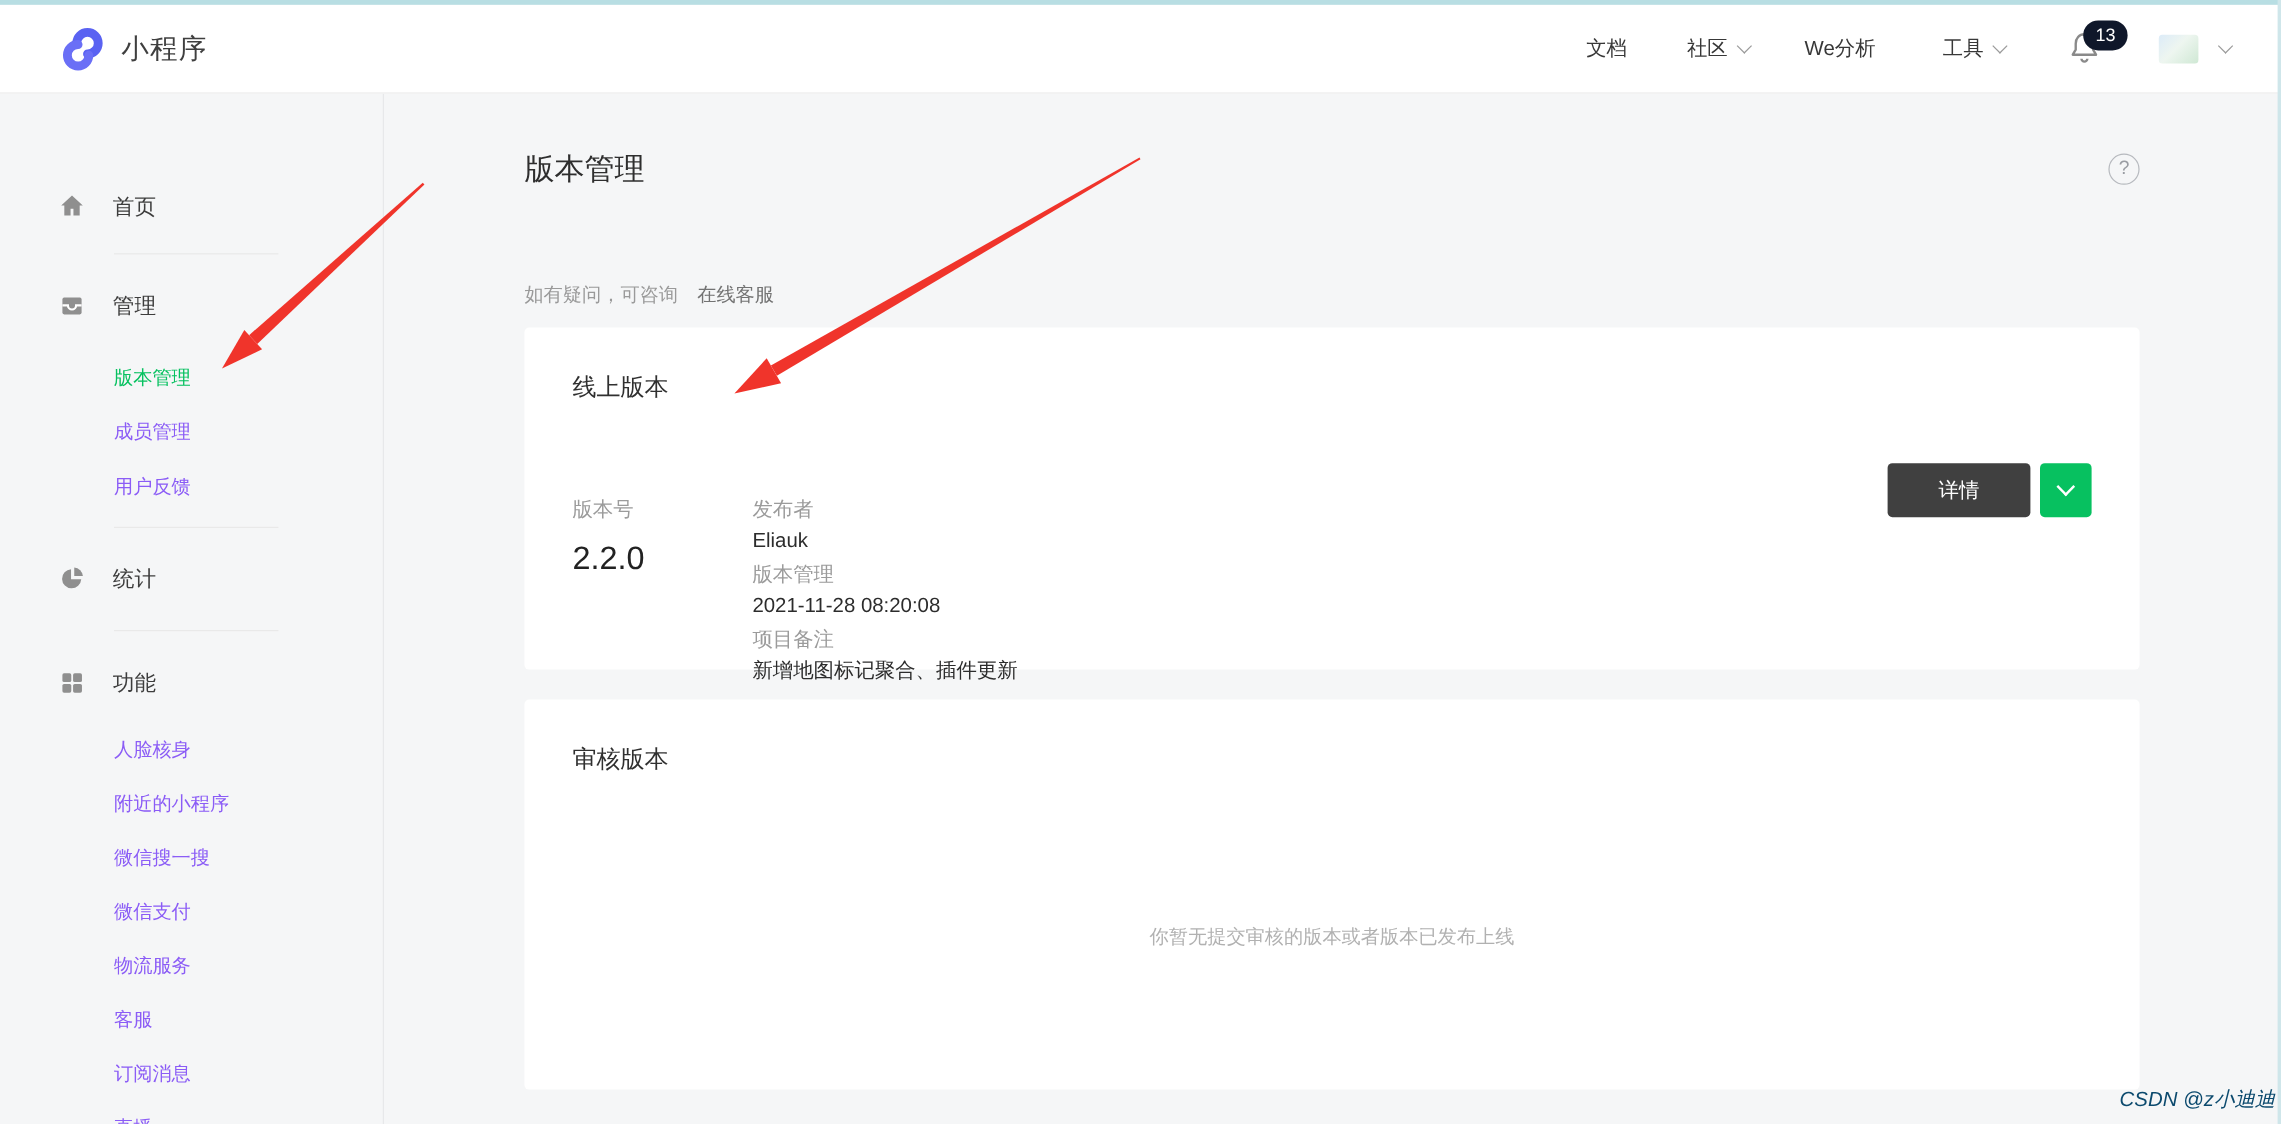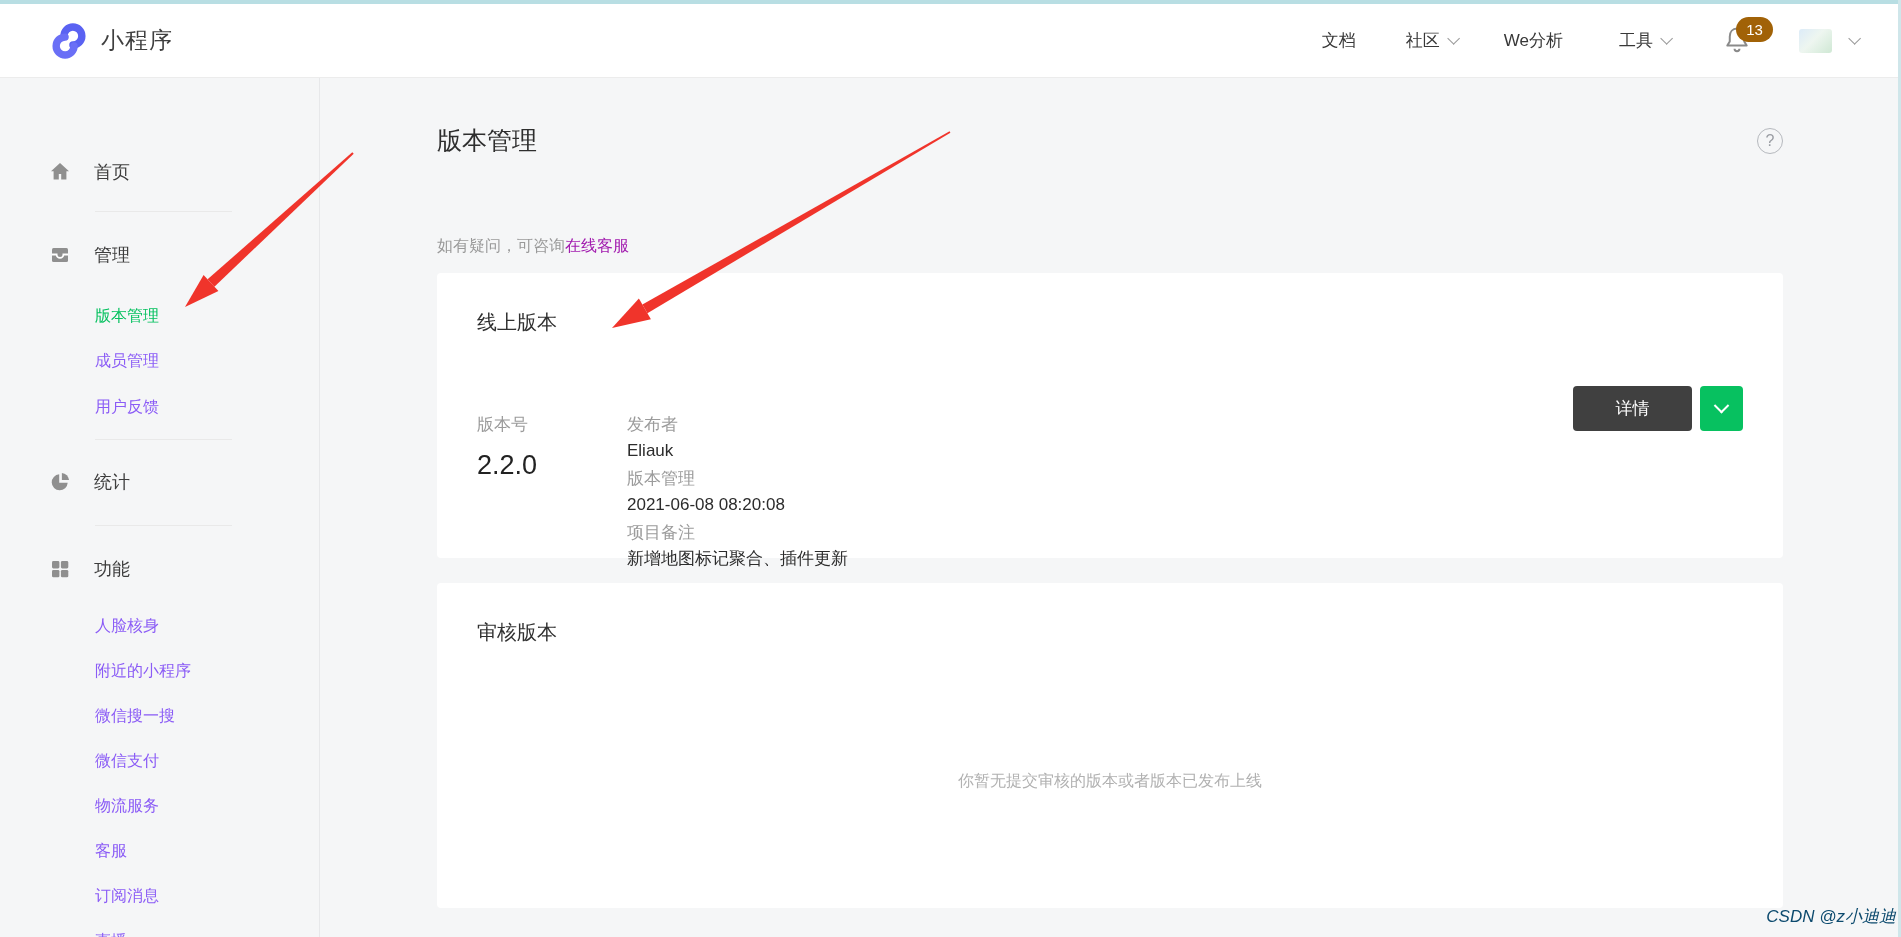--- a/index.html
+++ b/index.html
@@ -25,21 +25,21 @@
   .hspacer { flex:1; }
   .nav-item { font-size:17px; color:#383838; display:flex; align-items:center; cursor:pointer; }
   .nav-item .chev { margin-left:7px; }
   .ml50{margin-left:50px;} .ml48{margin-left:48px;align-items:center;} .ml56{margin-left:56px;}
   .ml54{margin-left:54px;} .ml46{margin-left:46px;} .ml16{margin-left:16px;}
   .chev { width:9px; height:9px; border-right:1.8px solid #9a9a9a; border-bottom:1.8px solid #9a9a9a;
     transform:rotate(45deg) translateY(-3px); display:inline-block; }
   .bell-wrap { position:relative; width:30px; height:34px; }
   .badge {
     position:absolute; top:-7px; left:13px; min-width:37px; height:25px; padding:0 8px;
-    background:#a16207; color:#fff; border-radius:13px; font-size:15px;
+    background:#0f172a; color:#fff; border-radius:13px; font-size:15px;
     display:flex; align-items:center; justify-content:center;
   }
   .avatar {
     width:33px; height:24px; border-radius:3px;
     background:linear-gradient(135deg,#dcebf8 0%,#eef6f0 45%,#cfe8d4 100%);
   }
 
   
   .content { position:absolute; top:78px; left:0; width:1901px; height:859px; display:flex; }
   aside {
@@ -58,21 +58,21 @@
   .row-features{margin-top:28px;} .it-face{margin-top:30px;} .it-std{margin-top:21px;}
 
   main { flex:1; padding:0 118px 0 117px; position:relative; }
   .title-row { margin-top:46px; display:flex; align-items:center; justify-content:space-between; }
   .page-title { font-size:25px; font-weight:400; color:#2e2e2e; }
   .help-icon {
     width:26px; height:26px; border:1.5px solid #b6b9be; border-radius:50%;
     color:#9a9da3; font-size:16px; display:flex; align-items:center; justify-content:center; cursor:pointer;
   }
   .notice { margin-top:79px; font-size:16px; color:#9a9a9a; }
-  .notice a { color:#a21caf; text-decoration:none; margin-left:0; cursor:pointer; }
+  .notice a { color:#737373; text-decoration:none; margin-left:16px; cursor:pointer; }
 
   .card { background:#fff; border-radius:4px; position:relative; }
   .card-online { margin-top:16px; height:285px; padding:36px 40px 0 40px; }
   .card-title { font-size:20px; color:#303030; font-weight:400; }
   .info-flex { display:flex; margin-top:76px; }
   .col-version { width:150px; }
   .v-label { font-size:17px; color:#9b9b9b; height:26px; line-height:26px; }
   .v-num { font-size:27px; color:#222; margin-top:12px; }
   .col-fields { }
   .f-row { display:flex; height:26px; line-height:26px; margin-bottom:28px;flex-direction:column; }
@@ -213,21 +213,21 @@
           <div class="v-label">版本号</div>
           <div class="v-num">2.2.0</div>
         </div>
         <div class="col-fields">
           <div class="f-row">
             <div class="f-label">发布者</div>
             <div class="f-value">Eliauk</div>
           </div>
           <div class="f-row">
             <div class="f-label">版本管理</div>
-            <div class="f-value">2021-06-08 08:20:08</div>
+            <div class="f-value">2021-11-28 08:20:08</div>
           </div>
           <div class="f-row">
             <div class="f-label">项目备注</div>
             <div class="f-value">新增地图标记聚合、插件更新</div>
           </div>
         </div>
       </div>
       <div class="btn-group">
         <button class="btn-detail">详情</button>
         <button class="btn-caret">

